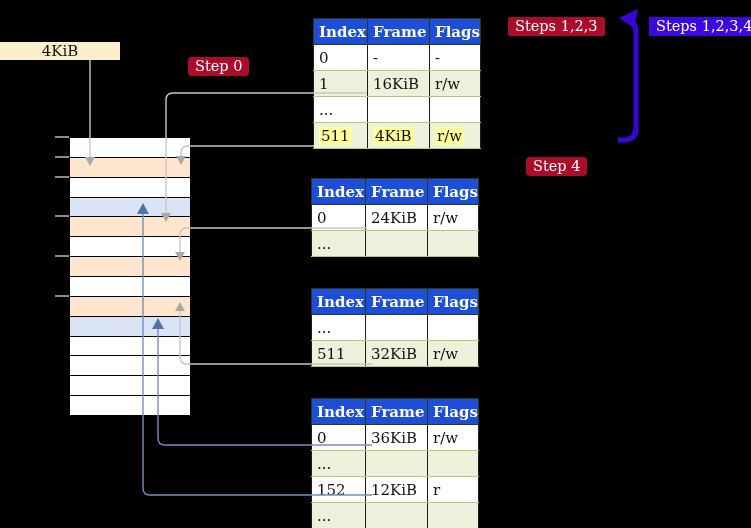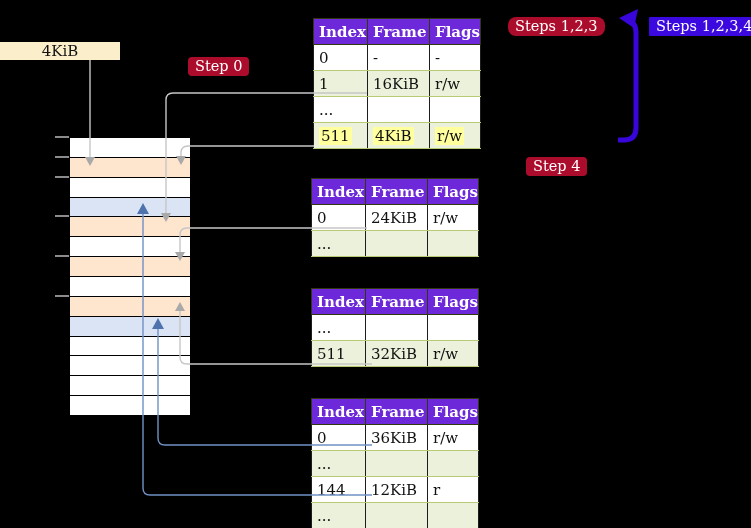--- a/index.html
+++ b/index.html
@@ -13,37 +13,37 @@
     background:#fbefcb;color:#111;font-size:15px;line-height:18px;text-align:center;
   }
   
   .badge{
     position:absolute;height:17px;line-height:17px;padding:1px 7px;
     color:#fff;font-size:14.5px;white-space:nowrap;
   }
   .badge.red{background:#ac0c2c;border-radius:4px;}
   .badge.blue{background:#3c08e0;border-radius:1px;}
   #b-step0{left:188px;top:57px;}
-  #b-steps123{left:508px;top:17px;border-radius:8px;}
+  #b-steps123{left:508px;top:17px;border-radius:2px;}
   #b-steps1234{left:649px;top:17px;}
   #b-step4{left:519px;top:157px;margin-left:7px;}
   
   .stack{
     position:absolute;left:70px;top:137px;width:120px;
     border-top:1px solid #000;
   }
   .mrow{height:18.86px;border-bottom:1px solid #000;}
   .tick{position:absolute;left:55px;width:14px;height:2px;background:#8c8c8c;}
   
   table.ptable{
     position:absolute;border-collapse:collapse;table-layout:fixed;
     font-size:15px;color:#111;background:#fff;border:1px solid #3c3c3c;
   }
   table.ptable th{
-    background:#6d28d9;color:#fff;font-weight:bold;text-align:left;
+    background:#1d4ed8;color:#fff;font-weight:bold;text-align:left;
     padding:0 0 0 5px;height:25px;border:1px solid #31380e;border-bottom:1px solid #31380e;
     font-size:15px;
   }
   table.ptable td{
     padding:0 0 0 5px;height:25px;border-left:1px solid #1d1d1d;border-right:1px solid #1d1d1d;
     border-top:1px solid #b7ca74;border-bottom:1px solid #b7ca74;background:#fff;
   }
   table.ptable tr.shade td{background:#ebf1db;}
   .hl{background:#ffff9e;padding:0 2px;}
   svg.overlay{position:absolute;left:0;top:0;z-index:20;pointer-events:none;}
@@ -195,21 +195,21 @@
         <td>0</td>
         <td>36KiB</td>
         <td>r/w</td>
       </tr>
       <tr class="shade">
         <td>...</td>
         <td></td>
         <td></td>
       </tr>
       <tr>
-        <td>144</td>
+        <td>152</td>
         <td>12KiB</td>
         <td>r</td>
       </tr>
       <tr class="shade">
         <td>...</td>
         <td></td>
         <td></td>
       </tr>
     </tbody>
   </table>

